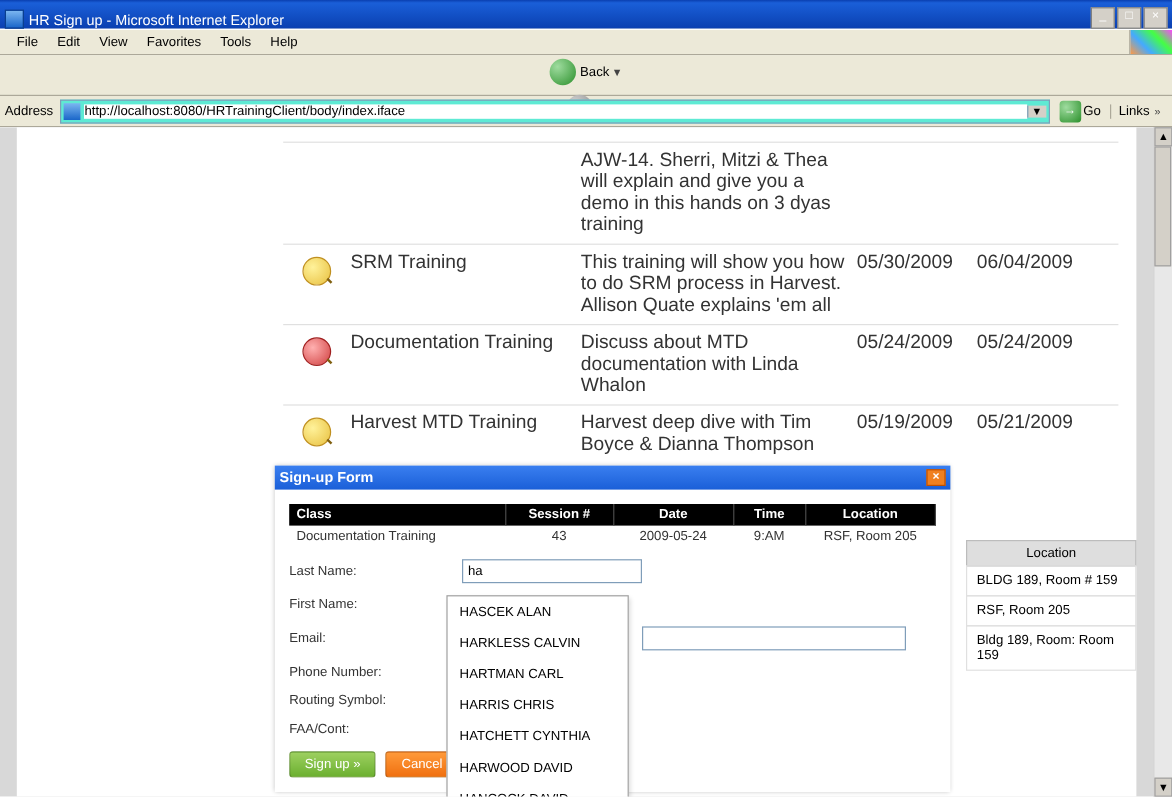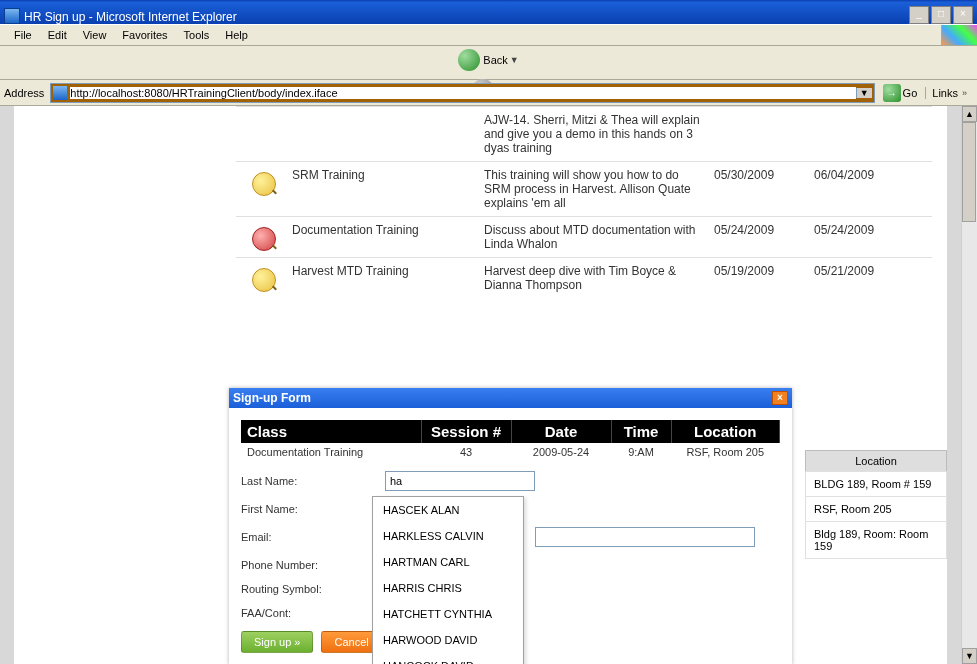--- a/index.html
+++ b/index.html
@@ -29,41 +29,41 @@
 .search { width:18px;height:18px;border-radius:50%;border:2px solid #a0a0a0;position:relative; }
 .search::after { content:'';position:absolute;width:6px;height:2px;background:#a0a0a0;bottom:-2px;right:-4px;transform:rotate(45deg); }
 .star { width:18px;height:18px;background:radial-gradient(circle,#ffd966,#f0a020);clip-path:polygon(50% 0,61% 35%,98% 35%,68% 57%,79% 91%,50% 70%,21% 91%,32% 57%,2% 35%,39% 35%); }
 .tsep { width:1px;height:24px;background:#aca899;margin:0 4px; }
 .triangle { font-size:9px;color:#444;margin-left:2px; }
 .misc { width:18px;height:18px;background:#d4d0c8;border:1px solid #999; }
 
 
 .addrbar { background:#ece9d8;height:26px;display:flex;align-items:center;border-bottom:1px solid #aca899;padding:0 4px;font-size:11px;gap:4px; }
 .addrbar .label { margin-right:2px; }
-.addrbar .input { flex:1;display:flex;align-items:center;background:#a16207;border:1px solid #7f9db9;height:20px;padding:0 2px; }
+.addrbar .input { flex:1;display:flex;align-items:center;background:#5eead4;border:1px solid #7f9db9;height:20px;padding:0 2px; }
 .addrbar .input .pageicon { width:14px;height:14px;background:linear-gradient(#7bb6f0,#1a66c9);margin-right:3px; }
 .addrbar .url { flex:1;border:none;outline:none;font-size:11px; }
 .addrbar .dropbtn { width:16px;background:#d4d0c8;border-left:1px solid #7f9db9;text-align:center;font-size:9px;cursor:pointer; }
 .gobtn { display:flex;align-items:center;gap:2px;padding:2px 4px;cursor:pointer; }
 .goicon { width:18px;height:18px;background:radial-gradient(circle at 30% 30%,#9fdc9f,#2a8f2a);border-radius:3px;display:flex;align-items:center;justify-content:center;color:#fff;font-size:10px; }
 .links { border-left:1px solid #aca899;padding:0 6px;display:flex;align-items:center;gap:2px;text-align:right; }
 
 
 .content { position:relative; height:558px; background:#fff; display:flex; }
 .scrollbar-v { width:16px;background:#e8e8e8;border-left:1px solid #d0d0d0;display:flex;flex-direction:column; }
 .sbarrow { height:16px;background:#d4d0c8;border:1px solid #a0a0a0;text-align:center;font-size:9px;line-height:14px;cursor:pointer; }
 .sbtrack { flex:1;position:relative; }
 .sbthumb { position:absolute;top:0;width:14px;left:0;height:100px;background:#d4d0c8;border:1px solid #a0a0a0; }
 
 .page { flex:1;padding:0 14px;position:relative;overflow:hidden; }
 .graybg { position:absolute;inset:0;background:#d8d8d8; }
 .pagewhite { position:absolute;left:14px;right:14px;top:0;bottom:0;background:#fff; }
 
 
-.bgtable { position:absolute;left:236px;top:0;width:696px;font-size:12px;color:#333; }
+.bgtable { position:absolute;left:236px;top:12px;width:696px;font-size:16px;color:#333; }
 .bgtable .row { display:flex;border-top:1px solid #e0e0e0;padding:6px 0;align-items:flex-start; }
 .bgtable .c-icon { width:56px;display:flex;justify-content:center;padding-top:4px; }
 .mag { width:24px;height:24px;border-radius:50%;background:radial-gradient(circle at 35% 35%,#fff29a,#e8c040);border:1px solid #c09020;position:relative; }
 .mag::after { content:'';position:absolute;width:5px;height:2px;background:#806010;right:-2px;bottom:2px;transform:rotate(45deg); }
 .mag.red { background:radial-gradient(circle at 35% 35%,#ffb0b0,#d04040);border-color:#a02020; }
 .bgtable .c-name { width:192px;padding-right:10px; }
 .bgtable .c-desc { width:230px;padding-right:10px; }
 .bgtable .c-date { width:100px; }
 .bgtable .c-date2 { width:100px; }
 
@@ -72,21 +72,21 @@
 .rightcol .cell { border:1px solid #e0e0e0;padding:6px 8px;margin-bottom:-1px; }
 
 
 .modal { position:absolute;left:229px;top:282px;width:563px;background:#fff;box-shadow:0 0 4px rgba(0,0,0,0.3); }
 .modal-tb { background:linear-gradient(#3a7ff0,#1a5fd8);height:20px;display:flex;align-items:center;color:#fff;font-size:12px;font-weight:bold;padding:0 4px; }
 .modal-tb .spacer { flex:1; }
 .closebtn { width:16px;height:14px;background:#f08020;color:#fff;text-align:center;line-height:12px;font-size:10px;cursor:pointer;border:1px solid #c05000; }
 
 .modal-body { padding:12px;color:#333;font-size:11px; }
 .classtable { width:100%;border-collapse:collapse;margin-bottom:10px; }
-.classtable th { background:#000;color:#fff;font-weight:bold;padding:3px 6px;font-size:15px;border-right:1px solid #444; }
+.classtable th { background:#000;color:#fff;font-weight:bold;padding:3px 6px;font-size:11px;border-right:1px solid #444; }
 .classtable td { padding:3px 6px;font-size:11px; }
 
 .formrow { display:flex;align-items:center;margin-bottom:12px; }
 .formrow .lbl { width:144px; }
 .formrow input { border:1px solid #7f9db9;height:20px;padding:0 4px;font-size:11px; }
 .in-sm { width:150px; }
 .in-lg { width:220px; }
 
 .btns { display:flex;justify-content:flex-start;gap:8px;margin-top:4px; }
 .btn { padding:4px 12px;border-radius:3px;color:#fff;font-size:11px;cursor:pointer;border:1px solid rgba(0,0,0,0.2); }

